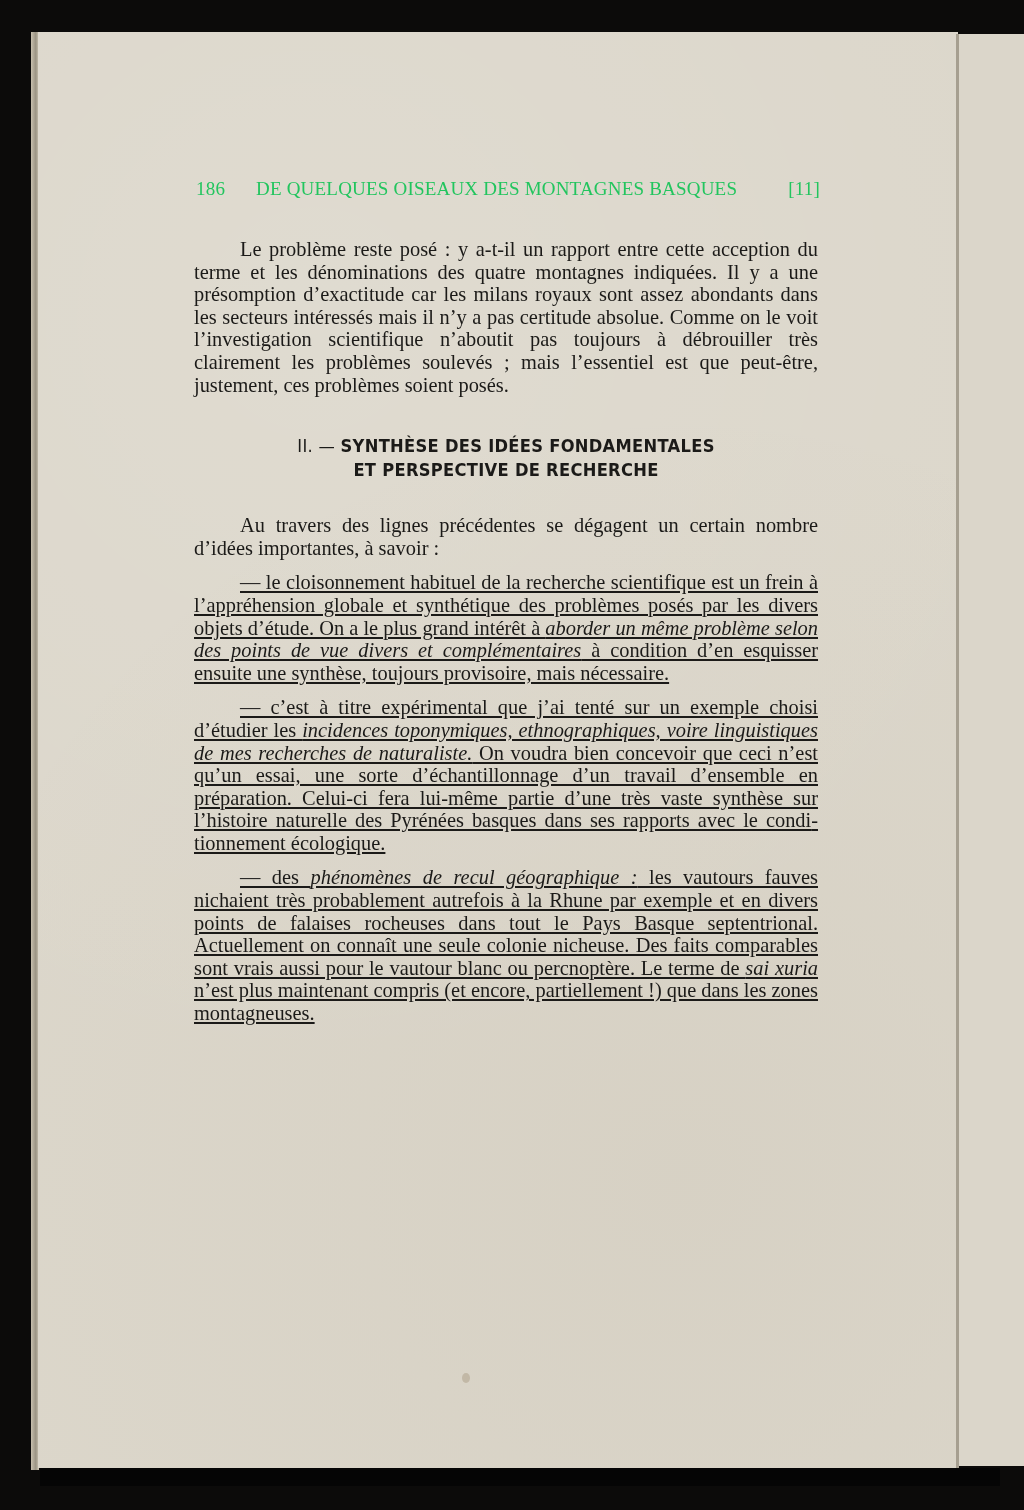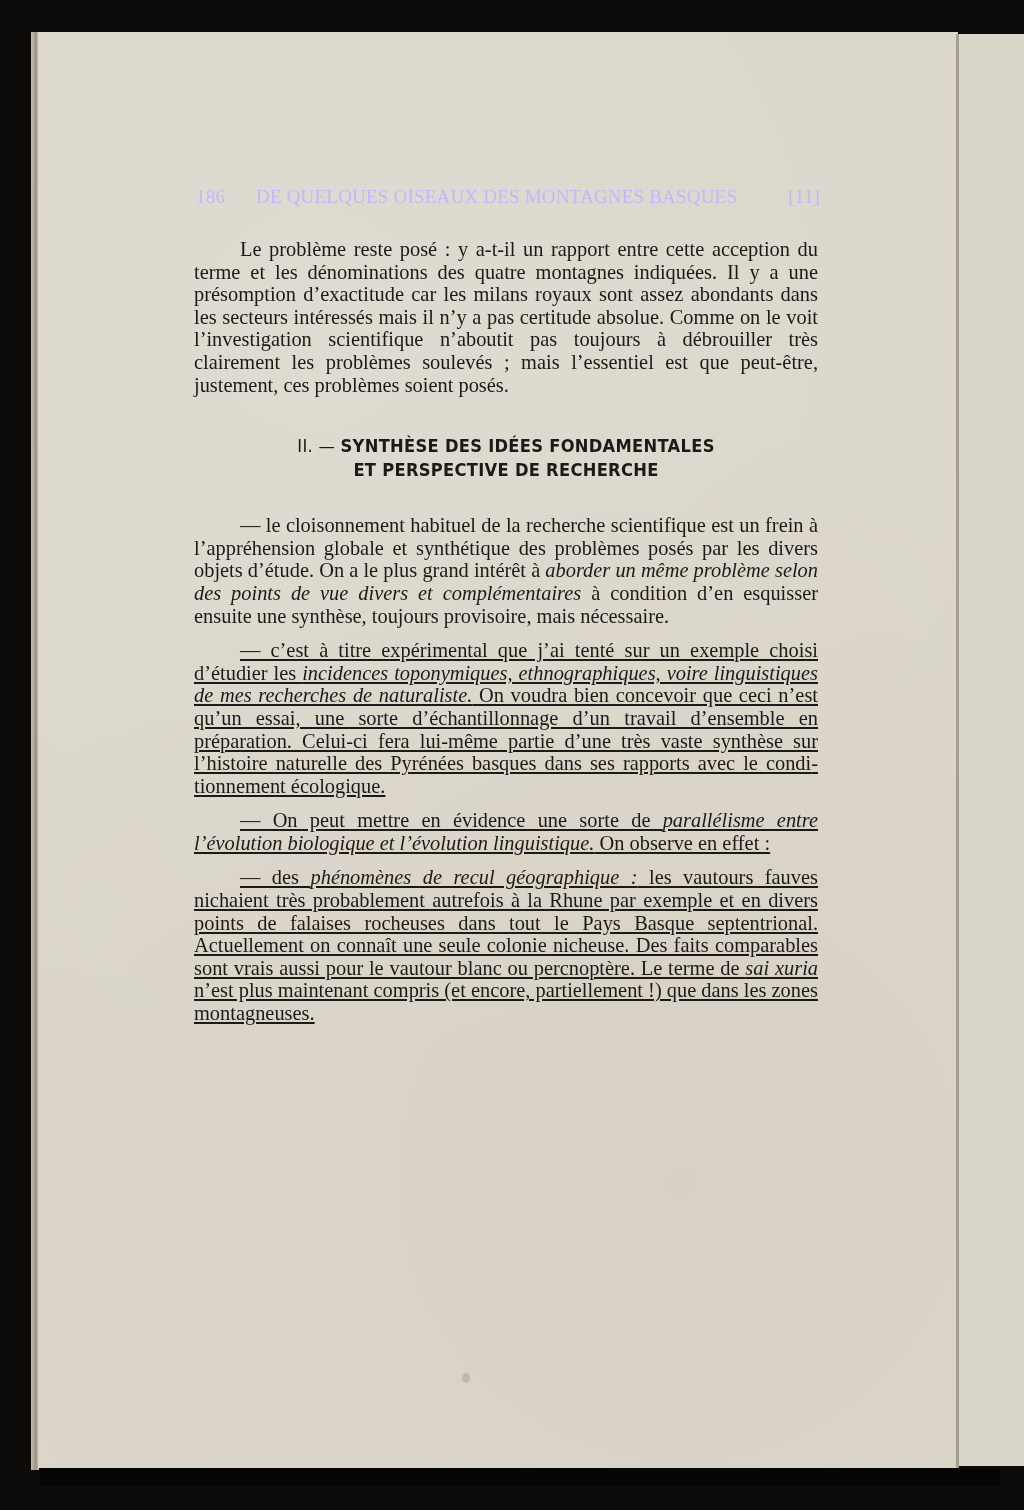--- a/index.html
+++ b/index.html
@@ -26,23 +26,23 @@
   }
   .next-page {
     position: absolute; left: 959px; top: 34px; width: 65px; height: 1432px;
     background: #dbd6ca;
   }
   .bottom-shadow {
     position: absolute; left: 40px; top: 1468px; width: 960px; height: 18px;
     background: #050505;
   }
   .running-head {
-    position: absolute; left: 196px; top: 186px; width: 624px;
+    position: absolute; left: 196px; top: 178px; width: 624px;
     display: flex; align-items: flex-end;
-    font-size: 19px; color: #c4b5fd; letter-spacing: 0.2px;
+    font-size: 19px; color: #22c55e; letter-spacing: 0.2px;
   }
   .running-head .page-num { width: 56px; font-size: 19px; }
   .running-head .title { flex: 1; text-align: left; padding-left: 4px; }
   .running-head .sec { text-align: right; }
   .body-text {
     position: absolute; left: 194px; top: 238px; width: 624px;
     font-size: 20.4px; line-height: 22.6px; color: #1b1a18;
     text-align: justify; hyphens: manual;
   }
   .body-text p { margin: 0; text-indent: 46px; }
@@ -80,20 +80,20 @@
 <div class="body-text">
   <div id="before">
       <p><span>Le problème reste posé : y a-t-il un rapport entre cette acception du terme et les dénominations des quatre monta­gnes indiquées. Il y a une présomption d’exactitude car les milans royaux sont assez abondants dans les secteurs intéressés mais il n’y a pas certitude absolue. Comme on le voit l’investi­gation scientifique n’aboutit pas toujours à débrouiller très clairement les problèmes soulevés ; mais l’essentiel est que peut-être, justement, ces problèmes soient posés.</span></p>
     </div>
   <div class="heading">
     <span class="num">II. — </span>
     <span>SYNTHÈSE DES IDÉES FONDAMENTALES</span>
     <span class="line2">ET PERSPECTIVE DE RECHERCHE</span>
   </div>
   <div id="after">
+      <p><span>Au travers des lignes précédentes se dégagent un certain nombre d’idées importantes, à savoir :</span></p>
       <p><span>— le cloisonnement habituel de la recherche scientifique est un frein à l’appréhension globale et synthétique des problè­mes posés par les divers objets d’étude. On a le plus grand intérêt à </span><em>aborder un même problème selon des points de vue divers et complémentaires</em><span> à condition d’en esquisser ensuite une synthèse, toujours provisoire, mais nécessaire.</span></p>
       <p><span>— c’est à titre expérimental que j’ai tenté sur un exemple choisi d’étudier les </span><em>incidences toponymiques, ethnographiques, voire linguistiques de mes recherches de naturaliste.</em><span> On voudra bien concevoir que ceci n’est qu’un essai, une sorte d’échantil­lonnage d’un travail d’ensemble en préparation. Celui-ci fera lui-même partie d’une très vaste synthèse sur l’histoire natu­relle des Pyrénées basques dans ses rapports avec le condi­tionnement écologique.</span></p>
-      <p><span>— On peut mettre en évidence une sorte de </span><em>parallélisme entre l’évolution biologique et l’évolution linguistique.</em><span> On observe en effet :</span></p>
       <p><span>— des </span><em>phénomènes de recul géographique :</em><span> les vautours fauves nichaient très probablement autrefois à la Rhune par exemple et en divers points de falaises rocheuses dans tout le Pays Basque septentrional. Actuellement on connaît une seule colonie nicheuse. Des faits comparables sont vrais aussi pour le vautour blanc ou percnoptère. Le terme de </span><em>sai xuria</em><span> n’est plus maintenant compris (et encore, partiellement !) que dans les zones montagneuses.</span></p>
     </div>
 </div>
 
 <div class="spot"></div>
 
 </body></html>

